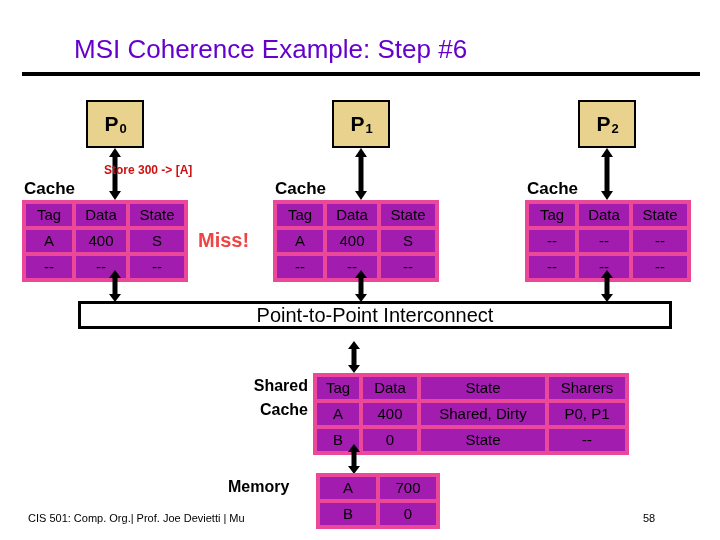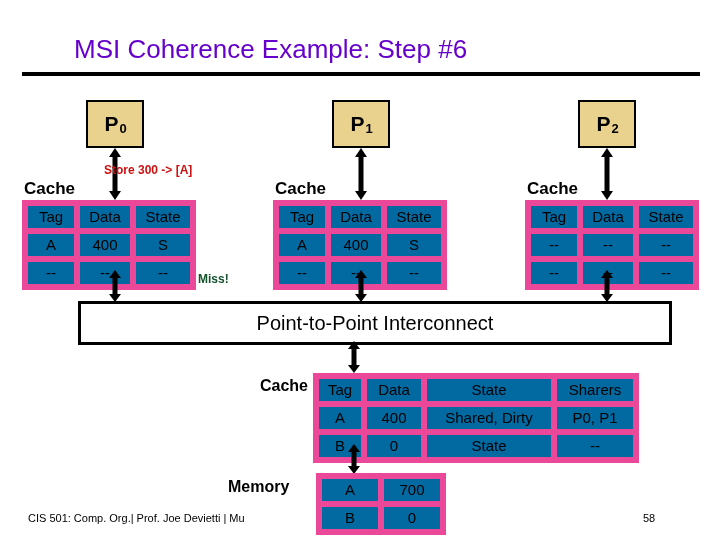--- a/index.html
+++ b/index.html
@@ -77,62 +77,61 @@
 
   
   table.grid {
     position: absolute;
     border-collapse: collapse;
     background: #ffffff;
     font-size: 15px;
     color: #000000;
   }
   table.grid td {
-    border: 6px solid #ec4899;
+    border: 4px solid #ec4899;
     text-align: center;
     padding: 0;
     height: 22px;
     line-height: 22px;
     font-weight: normal;
-    background: #0369a1;
+    background: #a21caf;
     white-space: nowrap;
   }
   td.shaded { background: #d6d6d6; }
 
   
   .cache-tbl td.c-tag   { width: 46px; }
   .cache-tbl td.c-data  { width: 50px; }
   .cache-tbl td.c-state { width: 54px; }
 
   
   #miss-label {
     position: absolute;
     font-weight: bold;
-    font-size: 12px;
-    color: #14532d;
-    white-space: nowrap;
-    margin-top: 43px;
+    font-size: 20px;
+    color: #ef4444;
+    white-space: nowrap;
   }
 
   
   #store-label {
     position: absolute;
     font-weight: bold;
     font-size: 12px;
     color: #cc1111;
     white-space: nowrap;
   }
 
   
   #interconnect {
     position: absolute;
     left: 78px;
     top: 301px;
     width: 594px;
-    height: 44px;
+    height: 28px;
     border: 3px solid #000000;
     box-sizing: border-box;
     background: #ffffff;
     display: flex;
     align-items: center;
     justify-content: center;
     font-size: 20px;
     color: #000000;
   }
 
@@ -316,20 +315,21 @@
 
 <div class="varrow" style="left:347px; top:341px;">
   <svg width="14" height="32" viewBox="0 0 14 32">
     <line x1="7" y1="5" x2="7" y2="27" stroke="#000" stroke-width="5"></line>
     <polygon points="7,0 1,8 13,8" fill="#000"></polygon>
     <polygon points="7,32 1,24 13,24" fill="#000"></polygon>
   </svg>
 </div>
 
 <div id="shared-cache-label">
+  <div>Shared</div>
   <div>Cache</div>
 </div>
 <table class="grid sc-tbl" style="left:313px; top:373px;">
   <tbody>
     <tr>
       <td class="s-tag">Tag</td>
       <td class="s-data">Data</td>
       <td class="s-state">State</td>
       <td class="s-sharers">Sharers</td>
     </tr>

